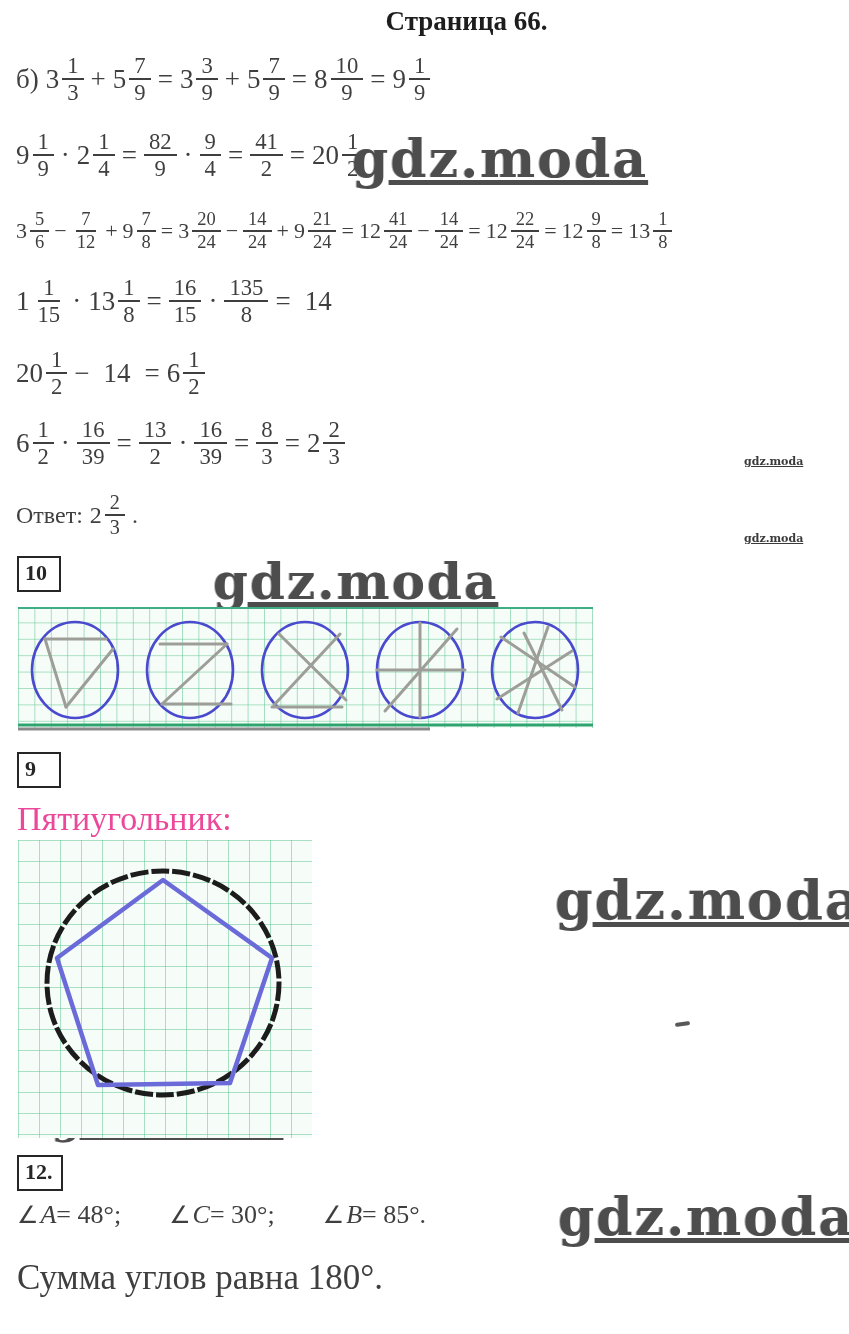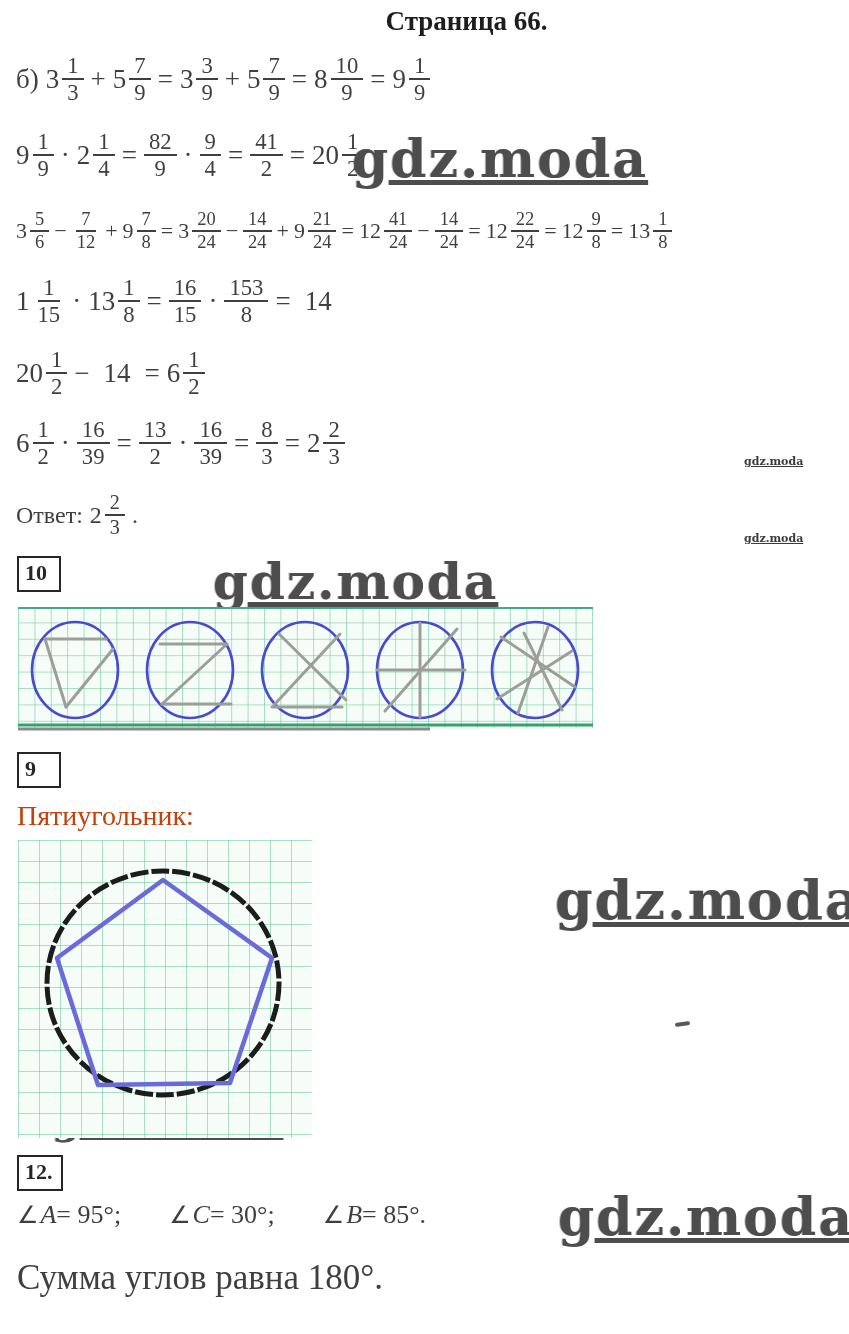--- a/index.html
+++ b/index.html
@@ -49,21 +49,21 @@
   .task-box{
     position:absolute;left:17px;min-width:26px;
     border:2px solid #262626;padding:2px 8px 4px 6px;
     font-size:22px;font-weight:700;color:#262626;line-height:1.2;
     background:#fff;
   }
   .tb10{top:556px}
   .tb11{top:752px}
   .tb12{top:1155px}
   
-  .caption{position:absolute;left:17px;top:800px;font-size:28px;color:#c2410c;}
+  .caption{position:absolute;left:17px;top:800px;font-size:34px;color:#ec4899;}
   .angles{
     position:absolute;left:17px;top:1200px;
     display:flex;gap:48px;font-size:26px;color:var(--text-gray);white-space:nowrap;
   }
   .angles .seg{display:inline-flex;align-items:baseline;}
   .angle-sym{font-family:"DejaVu Sans",sans-serif;font-size:.92em;margin-right:2px;}
   .angle-var{font-style:italic;}
   .sum-line{position:absolute;left:17px;top:1258px;font-size:35px;color:var(--text-gray);}
   
   .wm{
@@ -256,21 +256,21 @@
         <span class="num">1</span>
         <span class="den">8</span>
       </span>
       <span class="mtext">=</span>
       <span class="frac">
         <span class="num">16</span>
         <span class="den">15</span>
       </span>
       <span class="mtext">·</span>
       <span class="frac">
-        <span class="num">153</span>
+        <span class="num">135</span>
         <span class="den">8</span>
       </span>
       <span class="mtext">=</span>
       <span class="mtext">14</span>
     </div>
     <div class="math-line ml-4">
       <span class="whole">20</span>
       <span class="frac">
         <span class="num">1</span>
         <span class="den">2</span>
@@ -407,21 +407,21 @@
     <polygon class="pent" points="145,40 254,118 212,243 80,245 39,118"></polygon>
   </svg>
 </div>
 
 <div class="ink-smudge"></div>
 
 <div class="angles">
   <span class="seg">
     <span class="angle-sym">∠</span>
       <span class="angle-var">A</span>
-      <span> = 95°;</span>
+      <span> = 48°;</span>
   </span>
   <span class="seg">
     <span class="angle-sym">∠</span>
       <span class="angle-var">C</span>
       <span> = 30°;</span>
   </span>
   <span class="seg">
     <span class="angle-sym">∠</span>
       <span class="angle-var">B</span>
       <span> = 85°.</span>

